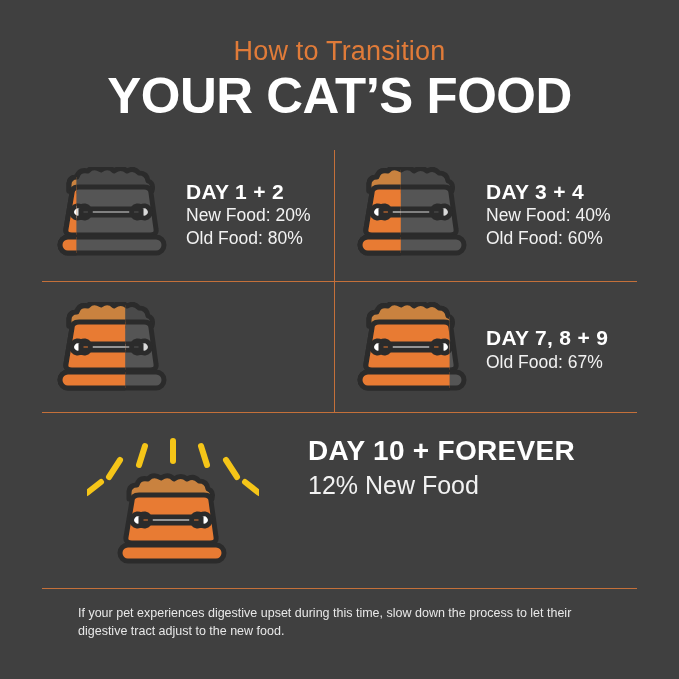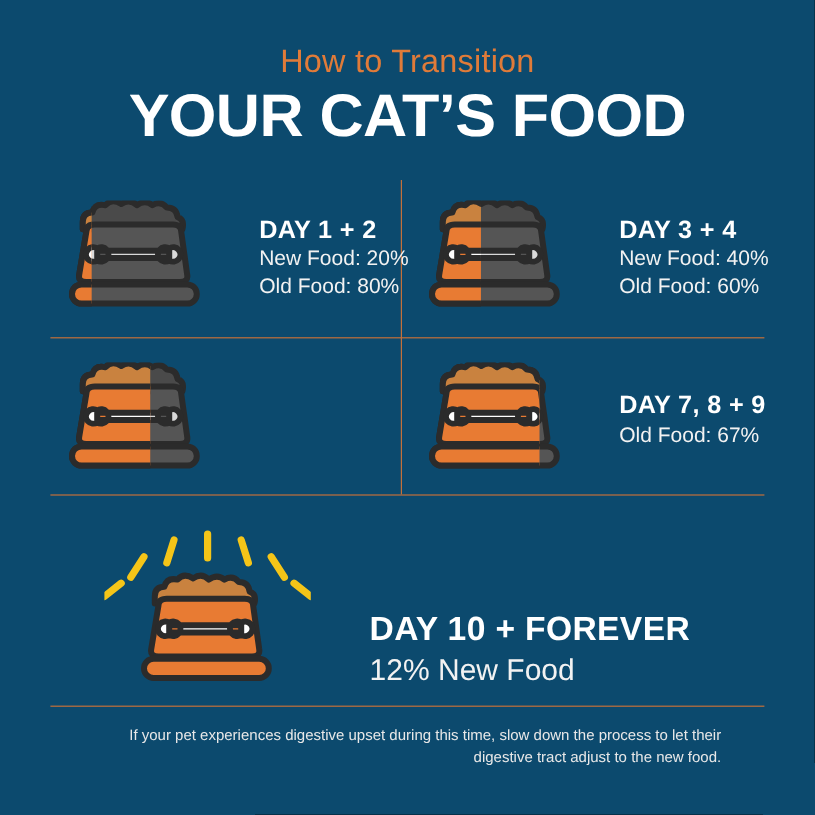--- a/index.html
+++ b/index.html
@@ -3,21 +3,21 @@
 <meta charset="utf-8">
 <style>
   html,body{margin:0;padding:0;}
   body{
     width:679px;height:679px;
     background:#000000;
     font-family:"Liberation Sans", sans-serif;
     overflow:hidden;
     position:relative;
   }
-  .page{position:absolute;inset:0;background:#0c4a6e;}
+  .page{position:absolute;inset:0;background:#404040;}
 
   
   .subtitle{
     position:absolute;top:36px;left:0;right:0;
     text-align:center;
     color:#E07B39;
     font-size:27px;
     font-weight:500;
     letter-spacing:0.2px;
   }
@@ -39,21 +39,21 @@
   }
   .hline.l1{top:281px;}
   .hline.l2{top:412px;}
   .hline.l3{top:588px;}
   .vline{
     position:absolute;left:334px;top:150px;width:1px;height:262px;
     background:#C4703A;
   }
 
   
-  .cell{position:absolute;display:flex;align-items:center;gap:30px;}
+  .cell{position:absolute;display:flex;align-items:center;}
   .cell .bowl-wrap{width:130px;flex:0 0 130px;display:flex;justify-content:center;}
   .cell .txt{margin-left:8px;}
 
   .q1{left:48px;top:165px;width:280px;height:100px;}
   .q2{left:348px;top:165px;width:280px;height:100px;}
   .q3{left:48px;top:300px;width:280px;height:100px;}
   .q4{left:348px;top:300px;width:280px;height:100px;}
 
   .day{
     color:#ffffff;
@@ -67,40 +67,40 @@
     color:#f2f2f2;
     font-size:17.5px;
     font-weight:400;
     line-height:1.32;
     white-space:nowrap;
   }
 
   
   .final{
     position:absolute;left:48px;top:435px;width:590px;height:140px;
-    display:flex;align-items:flex-end;
+    display:flex;align-items:flex-start;
   }
   .final .bowl-wrap{width:250px;flex:0 0 250px;display:flex;justify-content:center;align-items:center;}
   .final .txt{margin-left:10px;}
   .final-day{
     color:#ffffff;font-size:28px;font-weight:700;letter-spacing:0.3px;
     line-height:1.15;white-space:nowrap;
   }
   .final-sub{
     color:#f2f2f2;font-size:25px;font-weight:400;line-height:1.3;
     white-space:nowrap;margin-top:2px;
   }
 
   
   .disclaimer{
     position:absolute;left:78px;top:604px;width:523px;
     color:#e8e8e8;
     font-size:12.5px;
     line-height:1.45;
-    text-align:right;
+    text-align:left;
   }
 </style>
 </head>
 <body>
 
 <div class="page">
 
   <div class="subtitle">How to Transition</div>
   <div class="title">YOUR CAT’S FOOD</div>
 

